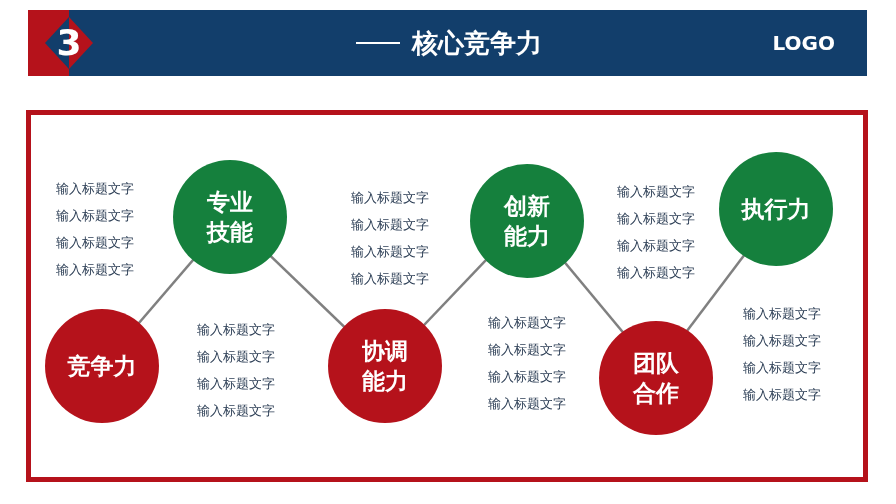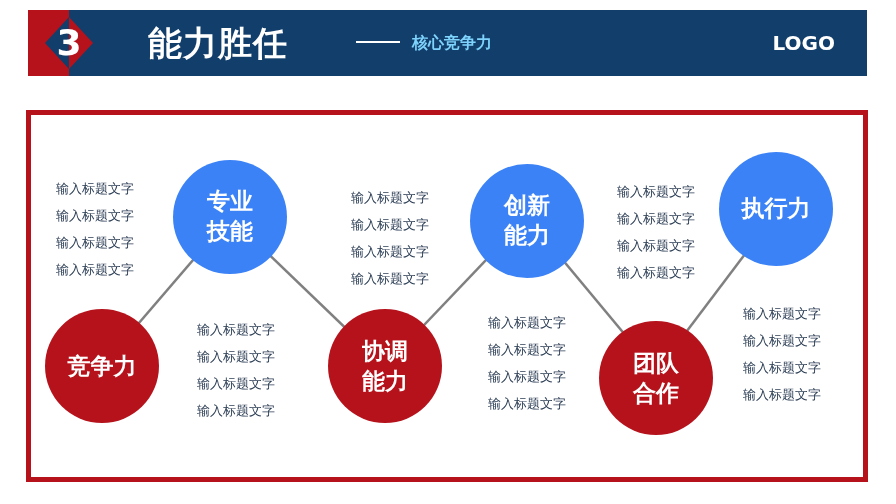--- a/index.html
+++ b/index.html
@@ -29,59 +29,58 @@
     position: absolute; left: 0; top: 0; width: 82px; height: 66px;
     line-height: 66px; text-align: center; color: #fff;
     font-size: 36px; font-weight: bold;
   }
   .title {
     position: absolute; left: 120px; top: 0; height: 66px; line-height: 66px;
     color: #fff; font-size: 34px; font-weight: bold; letter-spacing: 1px;
   }
   .subtitle {
     position: absolute; left: 328px; top: 0; height: 75px; line-height: 66px;
-    color: #7dd3fc; font-size: 16px; font-weight: bold;
+    color: #ffffff; font-size: 26px; font-weight: bold;
   }
   .subtitle .dash { display: inline-block; width: 44px; height: 2px; background: #fff; vertical-align: middle; margin-right: 12px; position: relative; top: -2px; }
   .logo {
     position: absolute; right: 32px; top: 0; height: 80px; line-height: 66px;
     color: #fff; font-size: 20px; font-weight: bold;
   }
 
   .frame {
     position: absolute; left: 26px; top: 110px; width: 842px; height: 372px;
     border: 5px solid #b5121b; background: #fff;
   }
 
   svg.links { position: absolute; left: 0; top: 0; width: 896px; height: 504px; }
 
   .circle {
     position: absolute; width: 114px; height: 114px; border-radius: 50%;
     display: flex; align-items: center; justify-content: center; text-align: center;
     color: #fff; font-weight: bold; font-size: 23px; line-height: 30px;
   }
   .circle.red { background: #b5121b; }
-  .circle.gray { background: #3b82f6; font-family: Liberation Serif, serif; }
+  .circle.gray { background: #15803d; }
   .circle span { display: block; }
 
   .textgroup { position: absolute; }
   .textgroup .line {
     font-size: 13px; color: #2c3e55; height: 27px; line-height: 27px; white-space: nowrap;
   }
 </style>
 </head>
 <body>
 
 <div class="header">
   <div class="badge">
     <div class="diamond-left"></div>
     <div class="diamond-right"></div>
     <div class="num">3</div>
   </div>
-  <div class="title">能力胜任</div>
   <div class="subtitle">
     <span class="dash"></span><span>核心竞争力</span>
   </div>
   <div class="logo">LOGO</div>
 </div>
 
 <div class="frame"></div>
 
 <svg class="links" viewBox="0 0 896 504">
   <g stroke="#808080" stroke-width="2.5" fill="none">

